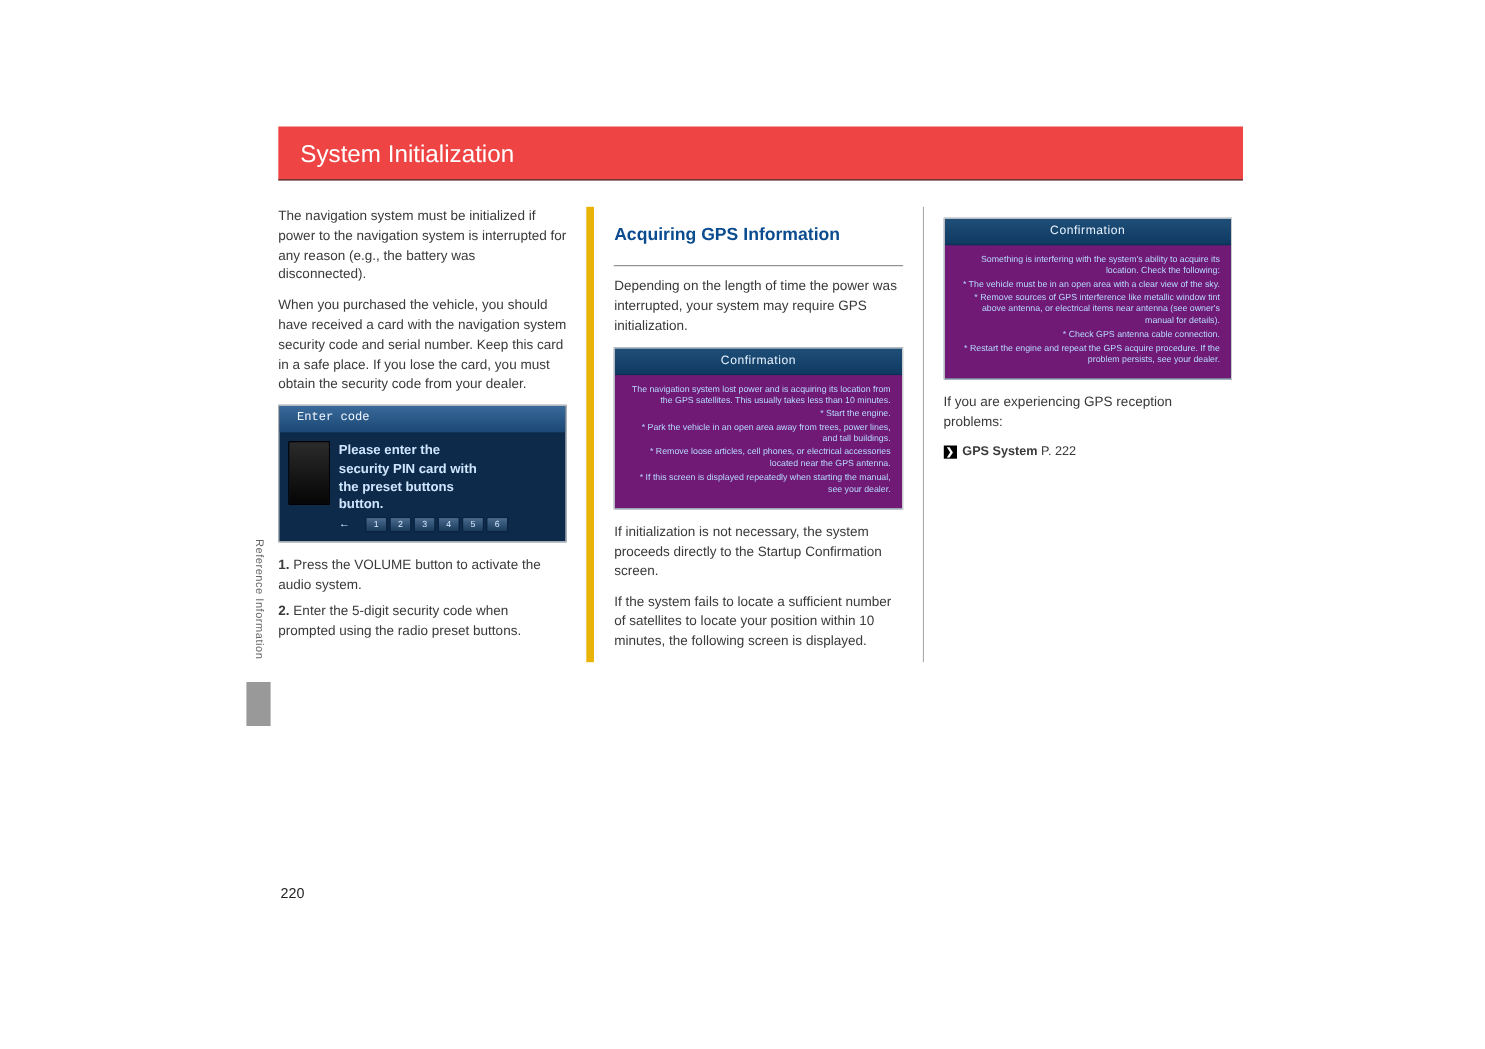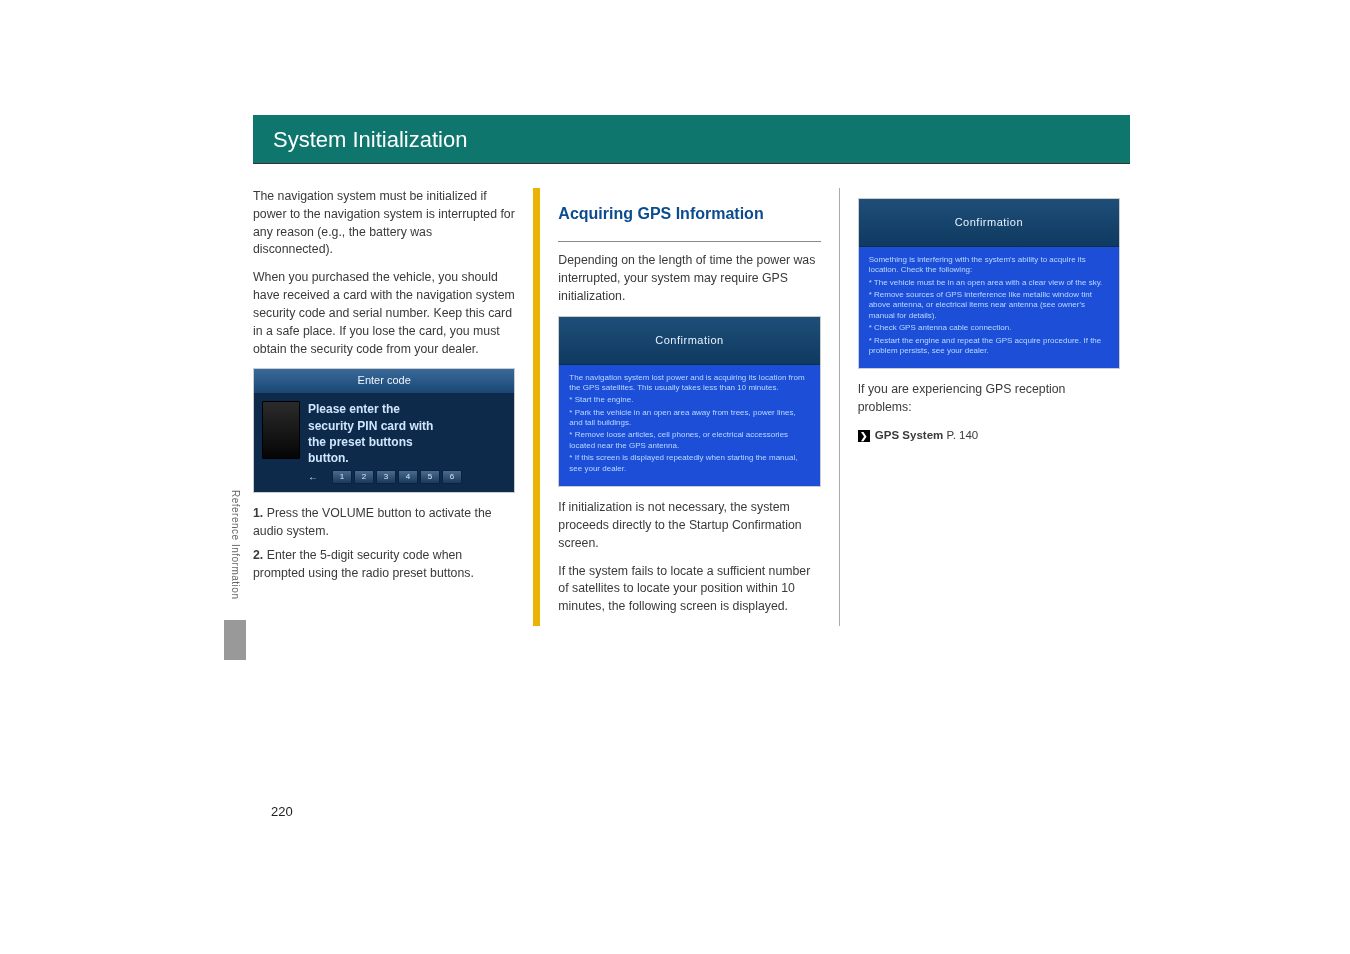--- a/index.html
+++ b/index.html
@@ -32,27 +32,27 @@
   .side-tab {
     position: absolute;
     left: 224px;
     top: 620px;
     width: 22px;
     height: 40px;
     background: #999;
   }
   .page-number {
     position: absolute;
-    left: 271px;
+    left: 255px;
     bottom: 135px;
     font-size: 13px;
     color: #222;
   }
   .header-bar {
-    background: #0f766e;
+    background: #ef4444;
     color: #fff;
     padding: 12px 20px 10px 20px;
     font-size: 22px;
     font-weight: 400;
     border-bottom: 1px solid #333;
     margin-bottom: 24px;
     margin-left: 18px;
     margin-right: -10px;
   }
   .columns {
@@ -90,43 +90,45 @@
     line-height: 1.35;
     padding: 0;
     overflow: hidden;
   }
   .ss-title {
     background: #215782;
     background: linear-gradient(#1e4e78,#0f3a61);
     color: #e8f3ff;
     font-size: 11px;
     text-align: center;
-    padding: 16px 0;
+    padding: 4px 0;
     border-bottom: 1px solid #0a2f52;
     letter-spacing: 0.5px;
   }
   .ss-body {
     padding: 8px 10px 10px 10px;
-    background: #1d4ed8;
+    background: #701a75;
     font-size: 8.5px;
     color: #b7d9ff;
+    text-align: right;
   }
   .ss-body p { margin: 0 0 2px 0; }
   .enter-code {
     background: #0d2a4a;
     border: 1px solid #ccc;
     margin: 10px 0 12px 0;
     overflow: hidden;
   }
   .ec-title {
     background: linear-gradient(#3a6a9a, #1a4774);
     color: #f0f6ff;
-    text-align: center;
+    text-align: left;
     font-size: 11px;
     padding: 4px 16px;
+    font-family: Liberation Mono, monospace;
   }
   .ec-body {
     display: flex;
     padding: 8px;
     align-items: flex-start;
     gap: 8px;
   }
   .ec-device {
     width: 36px;
     height: 56px;
@@ -263,18 +265,18 @@
           <p>* The vehicle must be in an open area with a clear view of the sky.</p>
           <p>* Remove sources of GPS interference like metallic window tint above antenna, or electrical items near antenna (see owner's manual for details).</p>
           <p>* Check GPS antenna cable connection.</p>
           <p>* Restart the engine and repeat the GPS acquire procedure. If the problem persists, see your dealer.</p>
         </div>
       </div>
 
       <p>If you are experiencing GPS reception problems:</p>
       <div class="linkref">
         <span class="icon">❯</span>
-        <b>GPS System</b><span> P. 140</span>
+        <b>GPS System</b><span> P. 222</span>
       </div>
     </div>
 
   </div>
 </div>
 
 </body></html>

